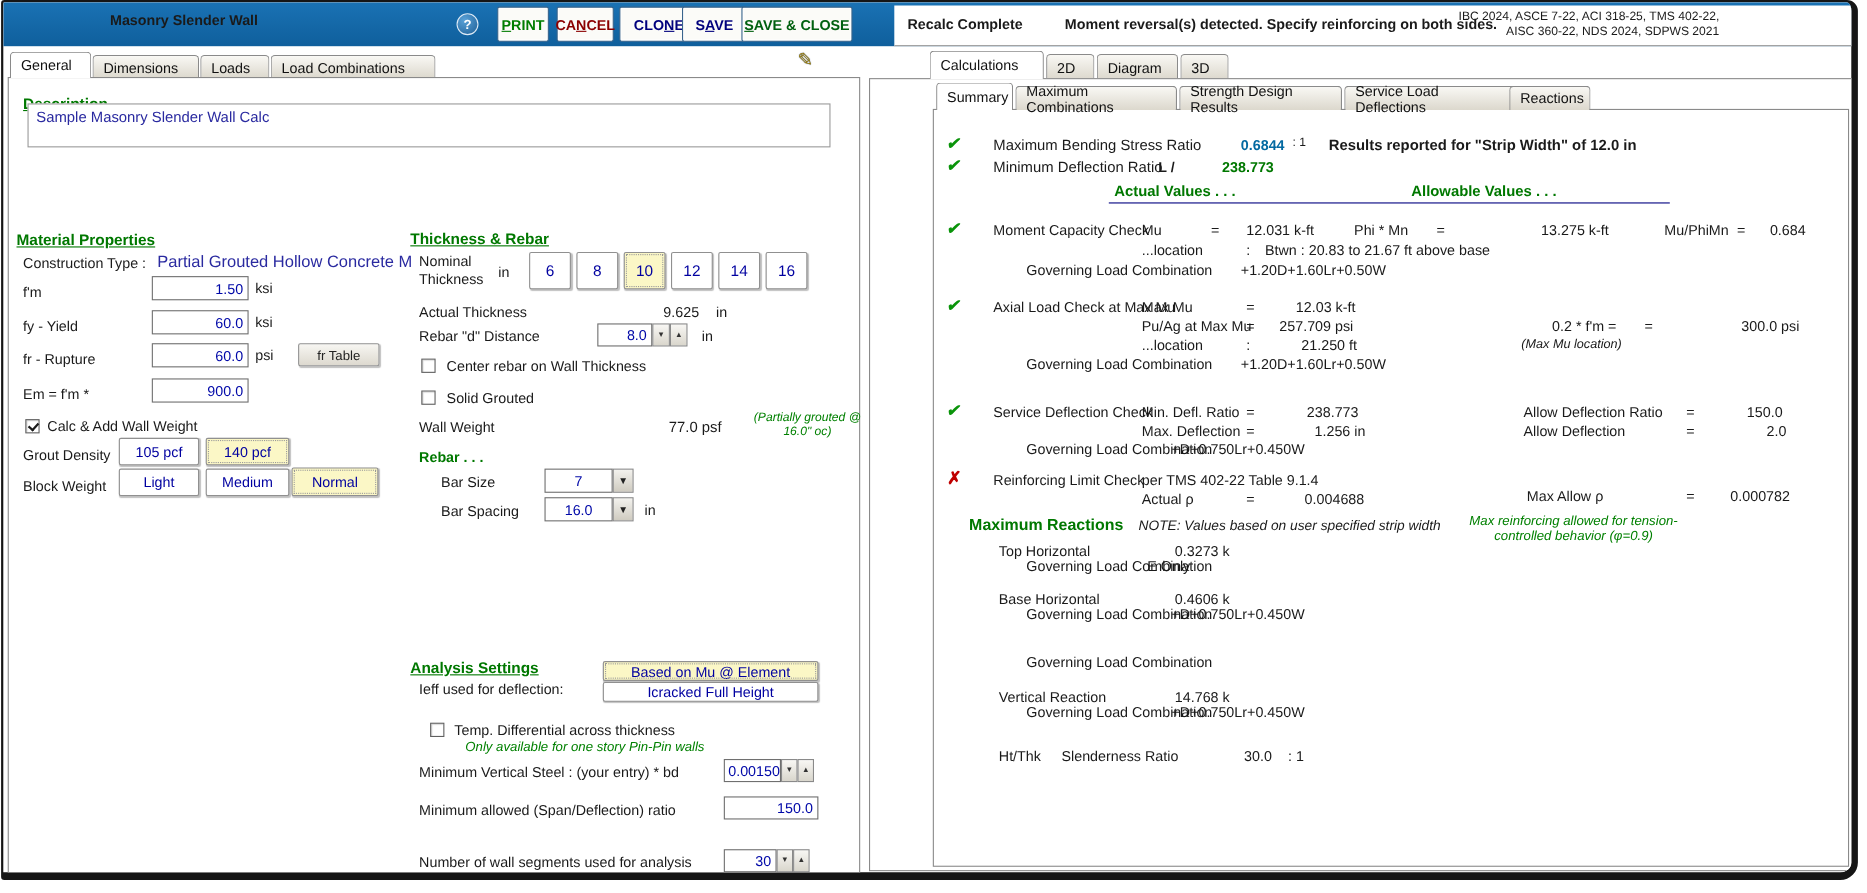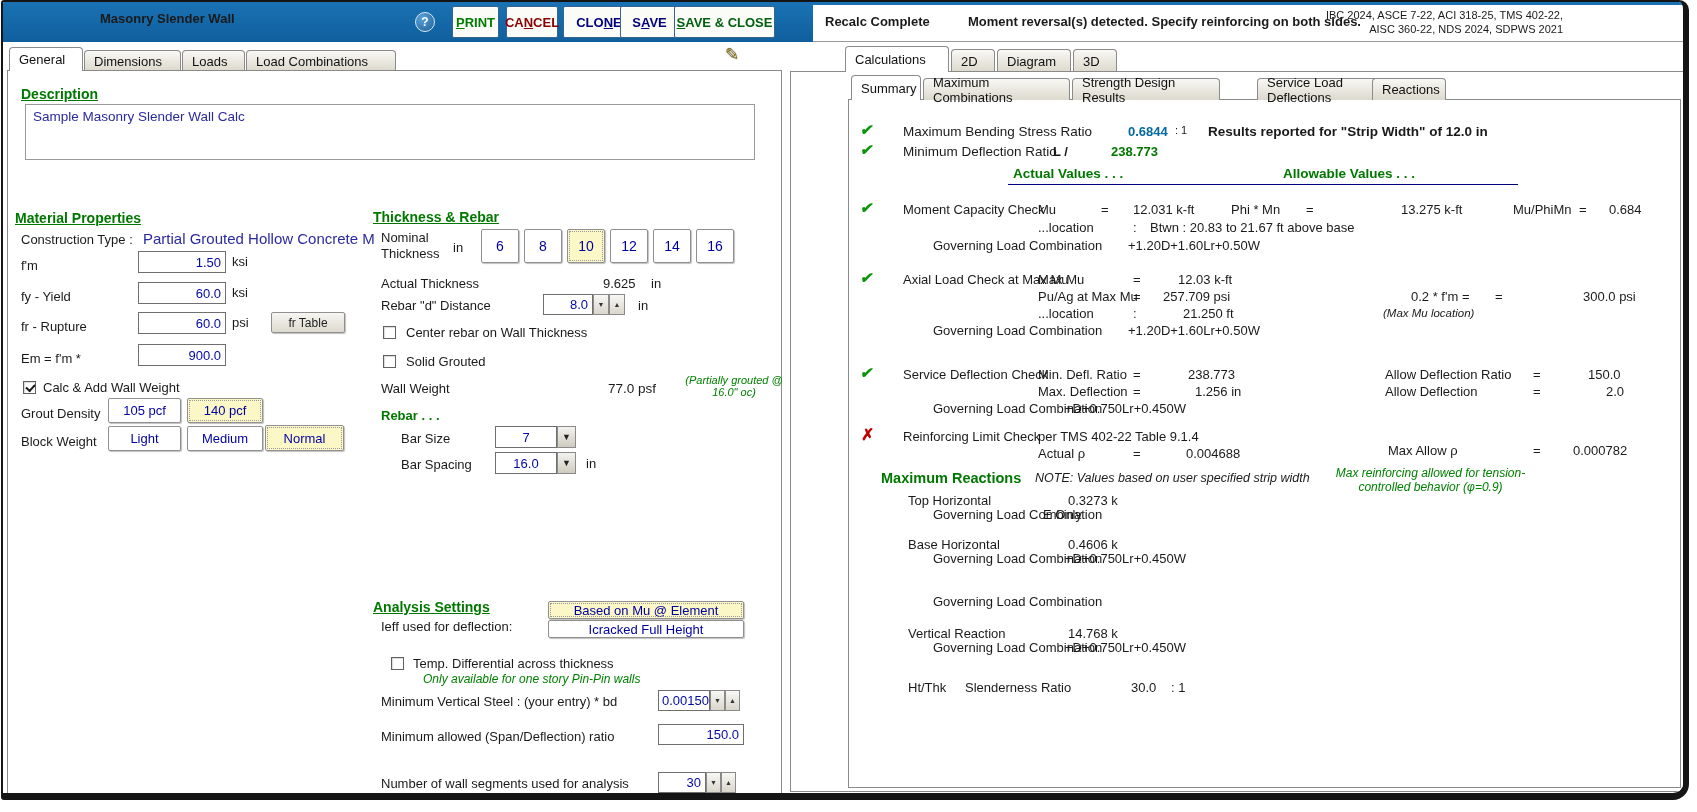--- a/index.html
+++ b/index.html
@@ -88,21 +88,21 @@
 
   <div class="tab active" style="left:6px;top:45px;width:74px;height:24px">General</div>
   <div class="tab" style="left:81px;top:48px;width:97px">Dimensions</div>
   <div class="tab" style="left:179px;top:48px;width:63px">Loads</div>
   <div class="tab" style="left:243px;top:48px;width:150px">Load Combinations</div>
   <div class="pencil" style="left:722px;top:42px">✎</div>
 
   <div class="box" style="left:4px;top:68px;width:775px;height:724px;z-index:4"></div>
 
   <div class="ghead" style="left:18px;top:84px;z-index:5">Description</div>
-  <div class="box" style="left:22px;top:102px;width:730px;height:56px;z-index:5;border-color:#9a9a9a">
+  <div class="box" style="left:22px;top:92px;width:730px;height:40px;z-index:5;border-color:#9a9a9a">
     <span class="blue" style="position:absolute;left:7px;top:4px;font-size:13.5px;white-space:nowrap">Sample Masonry Slender Wall Calc</span>
   </div>
 
   <div class="ghead" style="left:12px;top:208px;z-index:5">Material Properties</div>
   <div class="t" style="left:18px;top:230px;z-index:5">Construction Type :</div>
   <div class="t blue" style="left:140px;top:228px;font-size:15px;z-index:5;max-width:615px;overflow:hidden">Partial Grouted Hollow Concrete M</div>
 
   <div class="t" style="left:18px;top:256px;z-index:5">f'm</div>
   <div class="inp" style="left:135px;top:249px;width:88px;height:22px;z-index:5">1.50</div>
   <div class="t" style="left:229px;top:252px;z-index:5">ksi</div>
@@ -199,21 +199,21 @@
 
   <div class="tab active" style="left:842px;top:44px;width:104px;height:26px">Calculations</div>
   <div class="tab" style="left:948px;top:47px;width:44px;height:23px">2D</div>
   <div class="tab" style="left:994px;top:47px;width:74px;height:23px">Diagram</div>
   <div class="tab" style="left:1070px;top:47px;width:44px;height:23px">3D</div>
   <div class="box" style="left:787px;top:69px;width:897px;height:721px;z-index:4"></div>
 
   <div class="tab active" style="left:848px;top:73px;width:70px;height:25px;z-index:6">Summary</div>
   <div class="tab" style="left:920px;top:76px;width:147px;height:22px;z-index:5">Maximum Combinations</div>
   <div class="tab" style="left:1069px;top:76px;width:148px;height:22px;z-index:5">Strength Design Results</div>
-  <div class="tab" style="left:1254px;top:76px;width:159px;height:22px;z-index:5">Service Load Deflections</div>
+  <div class="tab" style="left:1219px;top:76px;width:159px;height:22px;z-index:5">Service Load Deflections</div>
   <div class="tab" style="left:1369px;top:76px;width:74px;height:22px;z-index:5">Reactions</div>
   <div class="box" style="left:845px;top:97px;width:833px;height:689px;z-index:4"></div>
 
   <div style="position:absolute;left:0;top:0;z-index:7">
 
     <div class="ck" style="left:858px;top:119px">✔</div>
     <div class="t" style="left:900px;top:122px;font-size:13.5px">Maximum Bending Stress Ratio</div>
     <div class="t b" style="left:1125px;top:122px;color:#0369a1">0.6844</div>
     <div class="t" style="left:1172px;top:122px;font-size:11px">:  1</div>
     <div class="t b" style="left:1205px;top:122px;font-size:13.5px">Results reported for "Strip Width" of 12.0 in</div>

